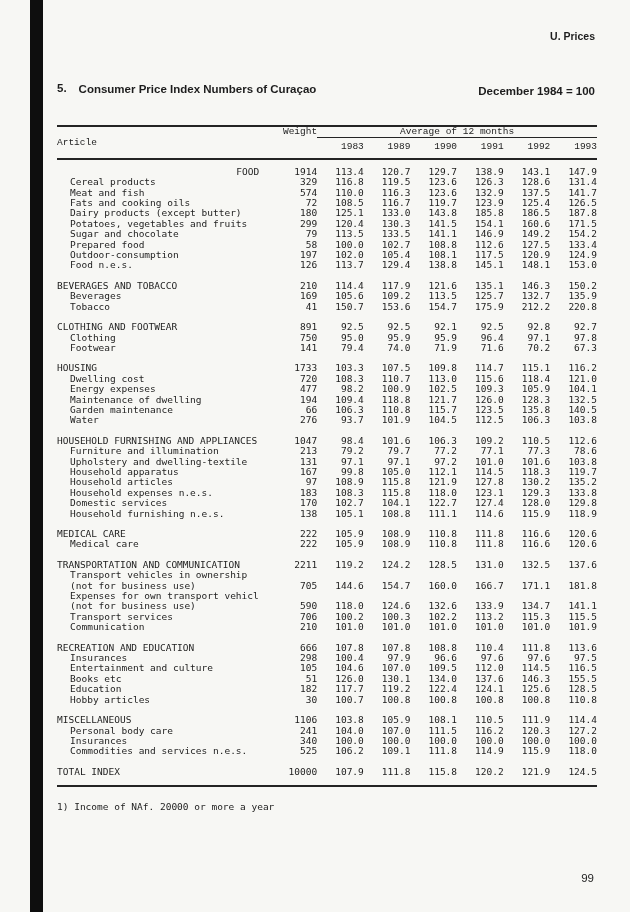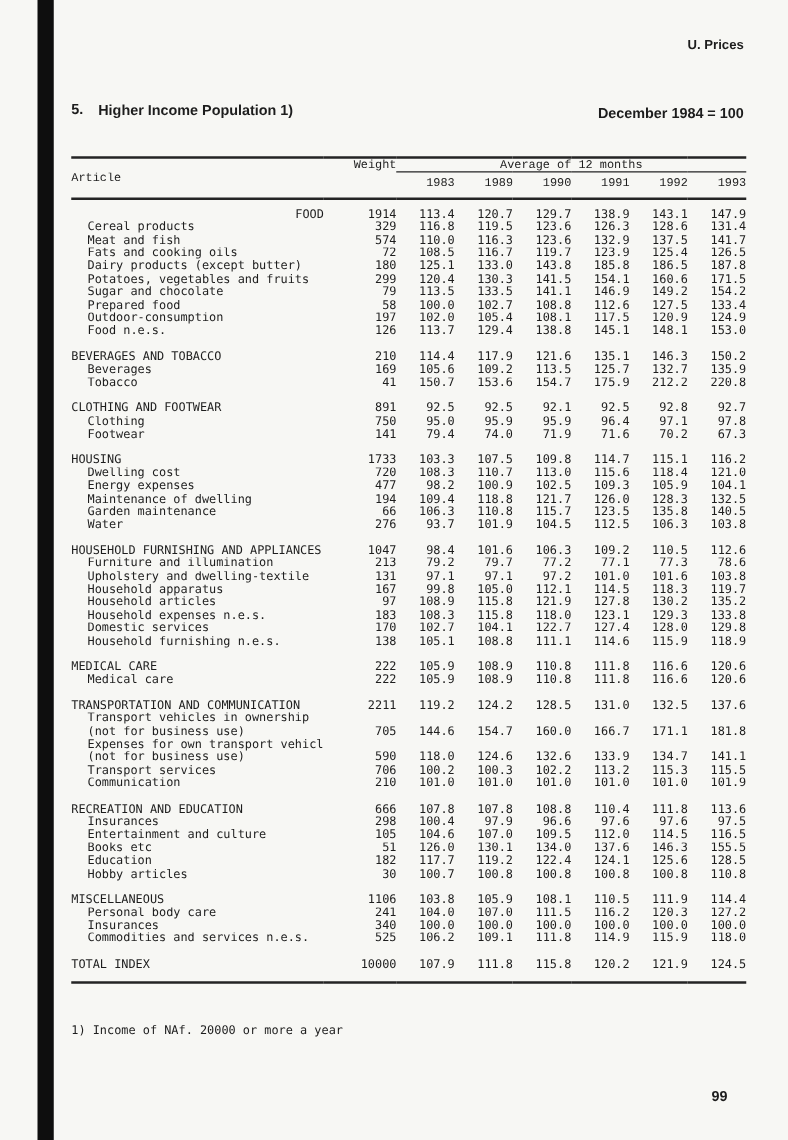--- a/index.html
+++ b/index.html
@@ -45,41 +45,41 @@
   thead .span-head { text-align:center; border-bottom:1.2px solid #242424; padding:3px 0 2px; }
   thead .weight-head { text-align:right; vertical-align:middle; padding-right:1px; }
   thead .article-head { vertical-align:bottom; padding-bottom:5px; }
   thead tr.years-row td.c-num { padding:4px 0 5px; }
   .c-num { text-align:right; }
   .ind { padding-left:13px !important; }
   tr.section-gap td { padding-top:10px; }
   tr.first-gap td { padding-top:7px;text-align:right; }
   tbody:last-child tr:last-child td { padding-bottom:8px; }
 
-  .footnote { margin-top:32px; font-size:9.5px; }
+  .footnote { margin-top:14px; font-size:9.5px; }
   .page-number {
-    position:absolute; right:48px; bottom:28px;
+    position:absolute; right:36px; bottom:28px;
     font-family:"Liberation Sans",sans-serif;
-    font-weight:bold; font-size:11.5px;
+    font-weight:normal; font-size:11.5px;
   }
 </style>
 </head>
 <body>
 
 <div class="binding-bar"></div>
 
 <div class="content">
 
   <div class="header-right">U. Prices</div>
 
   <div class="title-row">
     <div class="title-left">
       <span class="title-num">5.</span>
       <div class="title-lines">
-        <div>Higher Income Population 1)</div>
+        <div>Consumer Price Index Numbers of Curaçao</div>
       </div>
     </div>
     <div class="title-right">December 1984 = 100</div>
   </div>
 
   <table class="cpi" id="cpi-table">
     <colgroup>
       <col style="width:202px">
       <col style="width:58px">
       <col style="width:46.6px">

